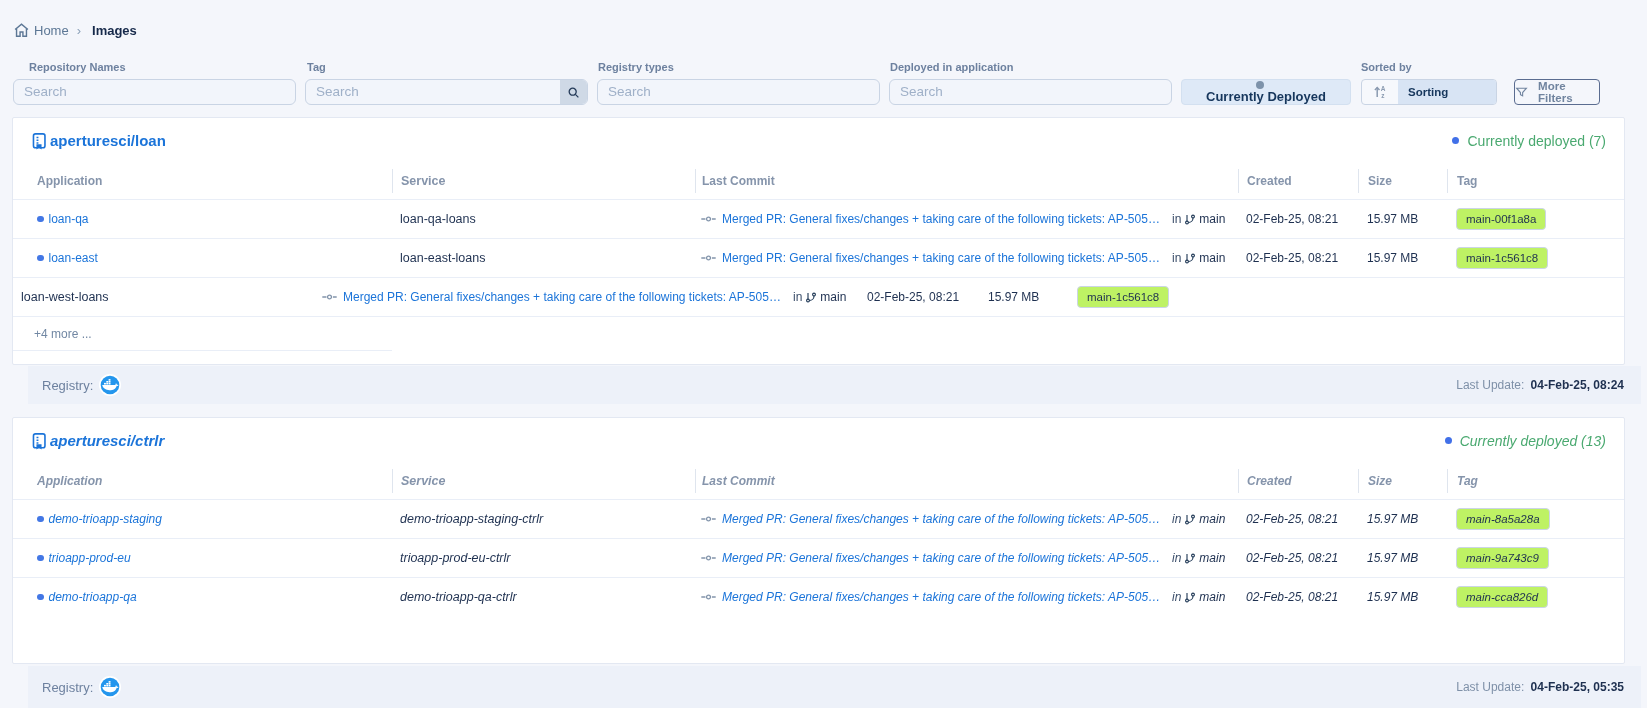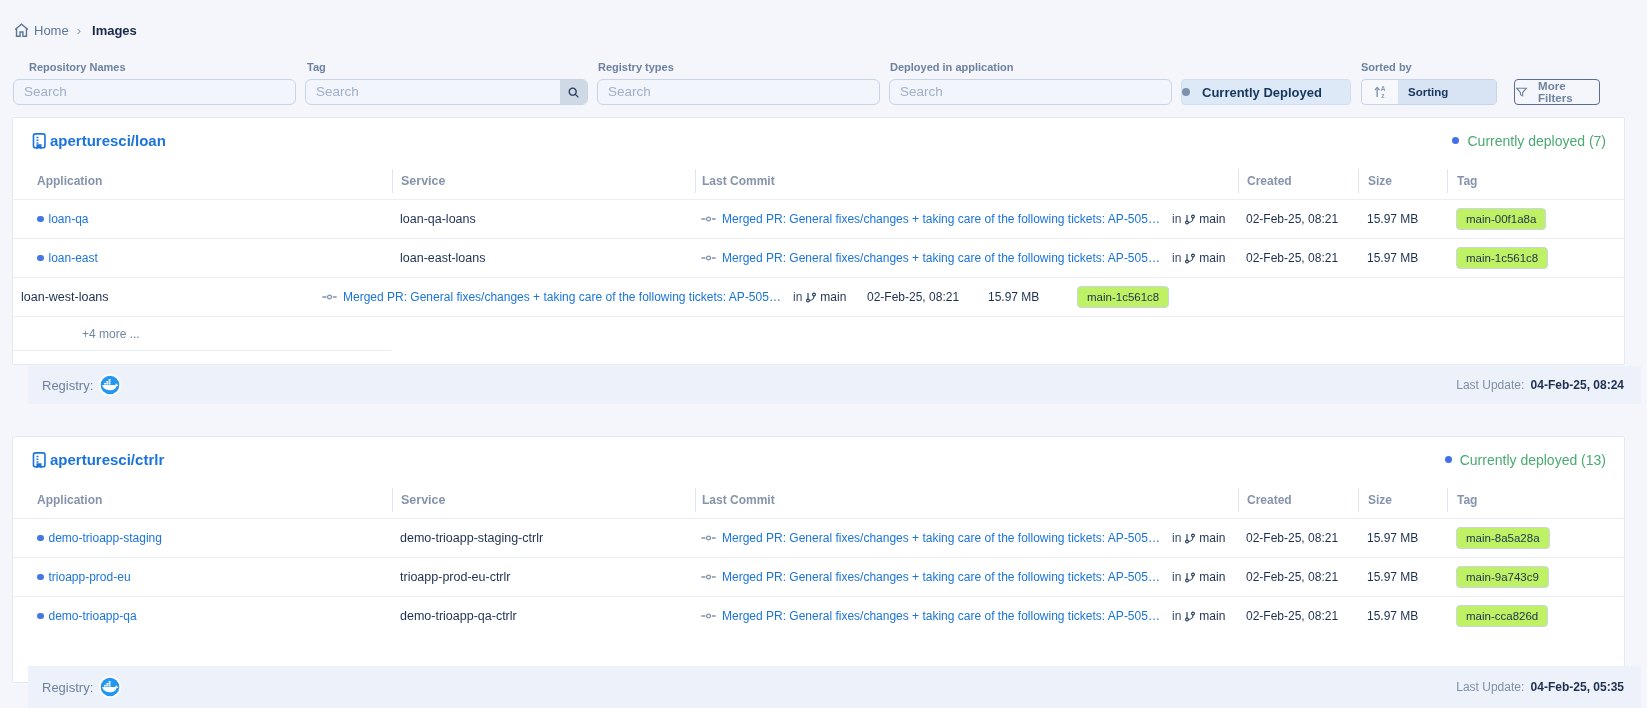--- a/index.html
+++ b/index.html
@@ -8,21 +8,21 @@
 .navy { color:#1e3050; }
 
 #crumb { left:13px; top:20px; height:20px; display:flex; align-items:center; }
 #crumb .home { color:#5c7795; font-size:13px; margin-left:4px; }
 #crumb .sep { color:#8ba0b8; font-size:13px; margin:0 11px 0 8px; }
 #crumb .cur { color:#16294a; font-size:13px; font-weight:bold; }
 
 .flabel { position:absolute; top:61px; font-size:11px; font-weight:bold; color:#6d819f; }
 .finput { position:absolute; top:79px; height:26px; width:283px; background:#f2f5fb; border:1px solid #c9d4e4; border-radius:6px; font-size:13.5px; color:#9fb0c8; line-height:24px; padding-left:10px; }
 .btn { position:absolute; top:79px; height:26px; border-radius:4px; display:flex; align-items:center; }
-#cdep { left:1181px; width:170px; background:#dee9f7; border:1px solid #d3e0f0; justify-content:flex-start; }
+#cdep { left:1181px; width:170px; background:#dee9f7; border:1px solid #d3e0f0; justify-content:flex-end;flex-direction:column; }
 #cdep .dot { width:8px; height:8px; border-radius:50%; background:#7d92aa; margin-right:12px; }
 #cdep span { color:#16365c; font-size:13px; font-weight:bold; }
 #sortg { left:1361px; width:136px; border:1px solid #c9d4e4; background:#f6f8fc; overflow:hidden; }
 #sortg .r { width:100px; height:100%; background:#d8e4f4; display:flex; align-items:center; padding-left:10px; color:#16365c; font-size:11.5px; font-weight:bold; margin-left:36px; }
 #moref { left:1514px; width:86px; background:transparent; border:1px solid #5a6c90; justify-content:center; color:#70849f; font-size:11.5px; font-weight:bold; }
 
 .card { position:absolute; left:12px; width:1613px; background:#fff; border:1px solid #e3e8f2; border-radius:2px; }
 .ctitle { display:flex; align-items:center; padding:0 18px 3px 18px; height:48px; }
 .ctitle .t { color:#1b74d9; font-size:15px; font-weight:bold; margin-left:3px; }
 .ctitle .right { margin-left:auto; display:flex; align-items:center; }
@@ -35,21 +35,21 @@
 .c3 { width:543px; padding-left:6px; display:flex; align-items:center; }
 .c4 { width:120px; padding-left:8px; }
 .c5 { width:89px; padding-left:9px; }
 .c6 { width:177px; padding-left:9px; display:flex; align-items:center; }
 .thead .c2,.thead .c3,.thead .c4,.thead .c5,.thead .c6 { border-left:1px solid #dfe5ee; height:24px; display:flex; align-items:center; }
 .bullet { width:6.5px; height:6.5px; border-radius:50%; background:#4377e5; margin-right:5px; flex:none; }
 .applink { color:#1b74d9; font-size:12px; }
 .commitmsg { color:#1b74d9; white-space:nowrap; overflow:hidden; text-overflow:ellipsis; max-width:441px; display:inline-block; margin-left:6px; }
 .inw { color:#3c4f6b; margin:0 3px 0 9px; }
 .chip { border:1px solid #cbd5e5; background:#bef264; border-radius:4px; height:22px; line-height:20px; padding:0 9px; font-size:11.5px; color:#1e3050; }
-.morelink { color:#7187a3; font-size:12px;margin-left:48px; }
+.morelink { color:#7187a3; font-size:12px; }
 .morerow { height:35px; display:flex; align-items:center; }
 .morerow .inner { width:379px; height:100%; display:flex; align-items:center; padding-left:21px; border-bottom:1px solid #e9eef7; }
 .cfoot { position:absolute; left:28px; width:1613px; background:#edf1f9; display:flex; align-items:center; }
 .cfoot .reg { color:#6d819f; font-size:13px; margin-left:14px; margin-right:6px; }
 .cfoot .lu { margin-left:auto; margin-right:17px; font-size:12px; color:#7e90a8; }
 .cfoot .lu b { color:#1e3050; font-weight:bold; margin-left:3px; }
 svg { display:block; }
 </style>
 </head>
 <body>
@@ -219,21 +219,21 @@
         <rect x="9.6" y="8.9" width="1.9" height="1.6"></rect>
         <rect x="7.3" y="7" width="1.9" height="1.6"></rect>
         <rect x="9.6" y="7" width="1.9" height="1.6"></rect>
         <rect x="9.6" y="5.1" width="1.9" height="1.6"></rect>
         <path d="M3.2 11h13.3c-.15-.55 0-1.35.55-1.75.45.35.85 1 .85 1.55.6-.1 1.3.05 1.65.45-.45.55-1.25.75-1.85.6-.5 2.1-2.3 4.35-5.85 4.35-3.4 0-7.6-.9-8.65-5.2z"></path>
       </g>
     </svg>
   <span class="lu">Last Update: <b>04-Feb-25, 08:24</b></span>
 </div>
 
-<div class="card" style="top:436px; height:247px;">
+<div class="card" style="top:417px; height:247px;font-style:italic;">
   <div class="ctitle">
     <svg width="16" height="18" viewBox="0 0 22 24" fill="none" stroke="#1b74d9" stroke-width="2.2" style="flex:none;margin-top:1px;">
         <rect x="3.4" y="2.2" width="15.8" height="19" rx="2.8"></rect>
         <path d="M7.6 7.2h2.6M7.6 11h2.6M7.6 14.8h2.6" stroke-width="2"></path>
         <path d="M7.5 23.6v-7h7v7L11 20.9l-3.5 2.7z" fill="#1b74d9" stroke="none"></path>
       </svg>
     <span class="t">aperturesci/ctrlr</span>
     <span class="right">
         <span class="bdot"></span>
         <span class="green">Currently deployed (13)</span>

